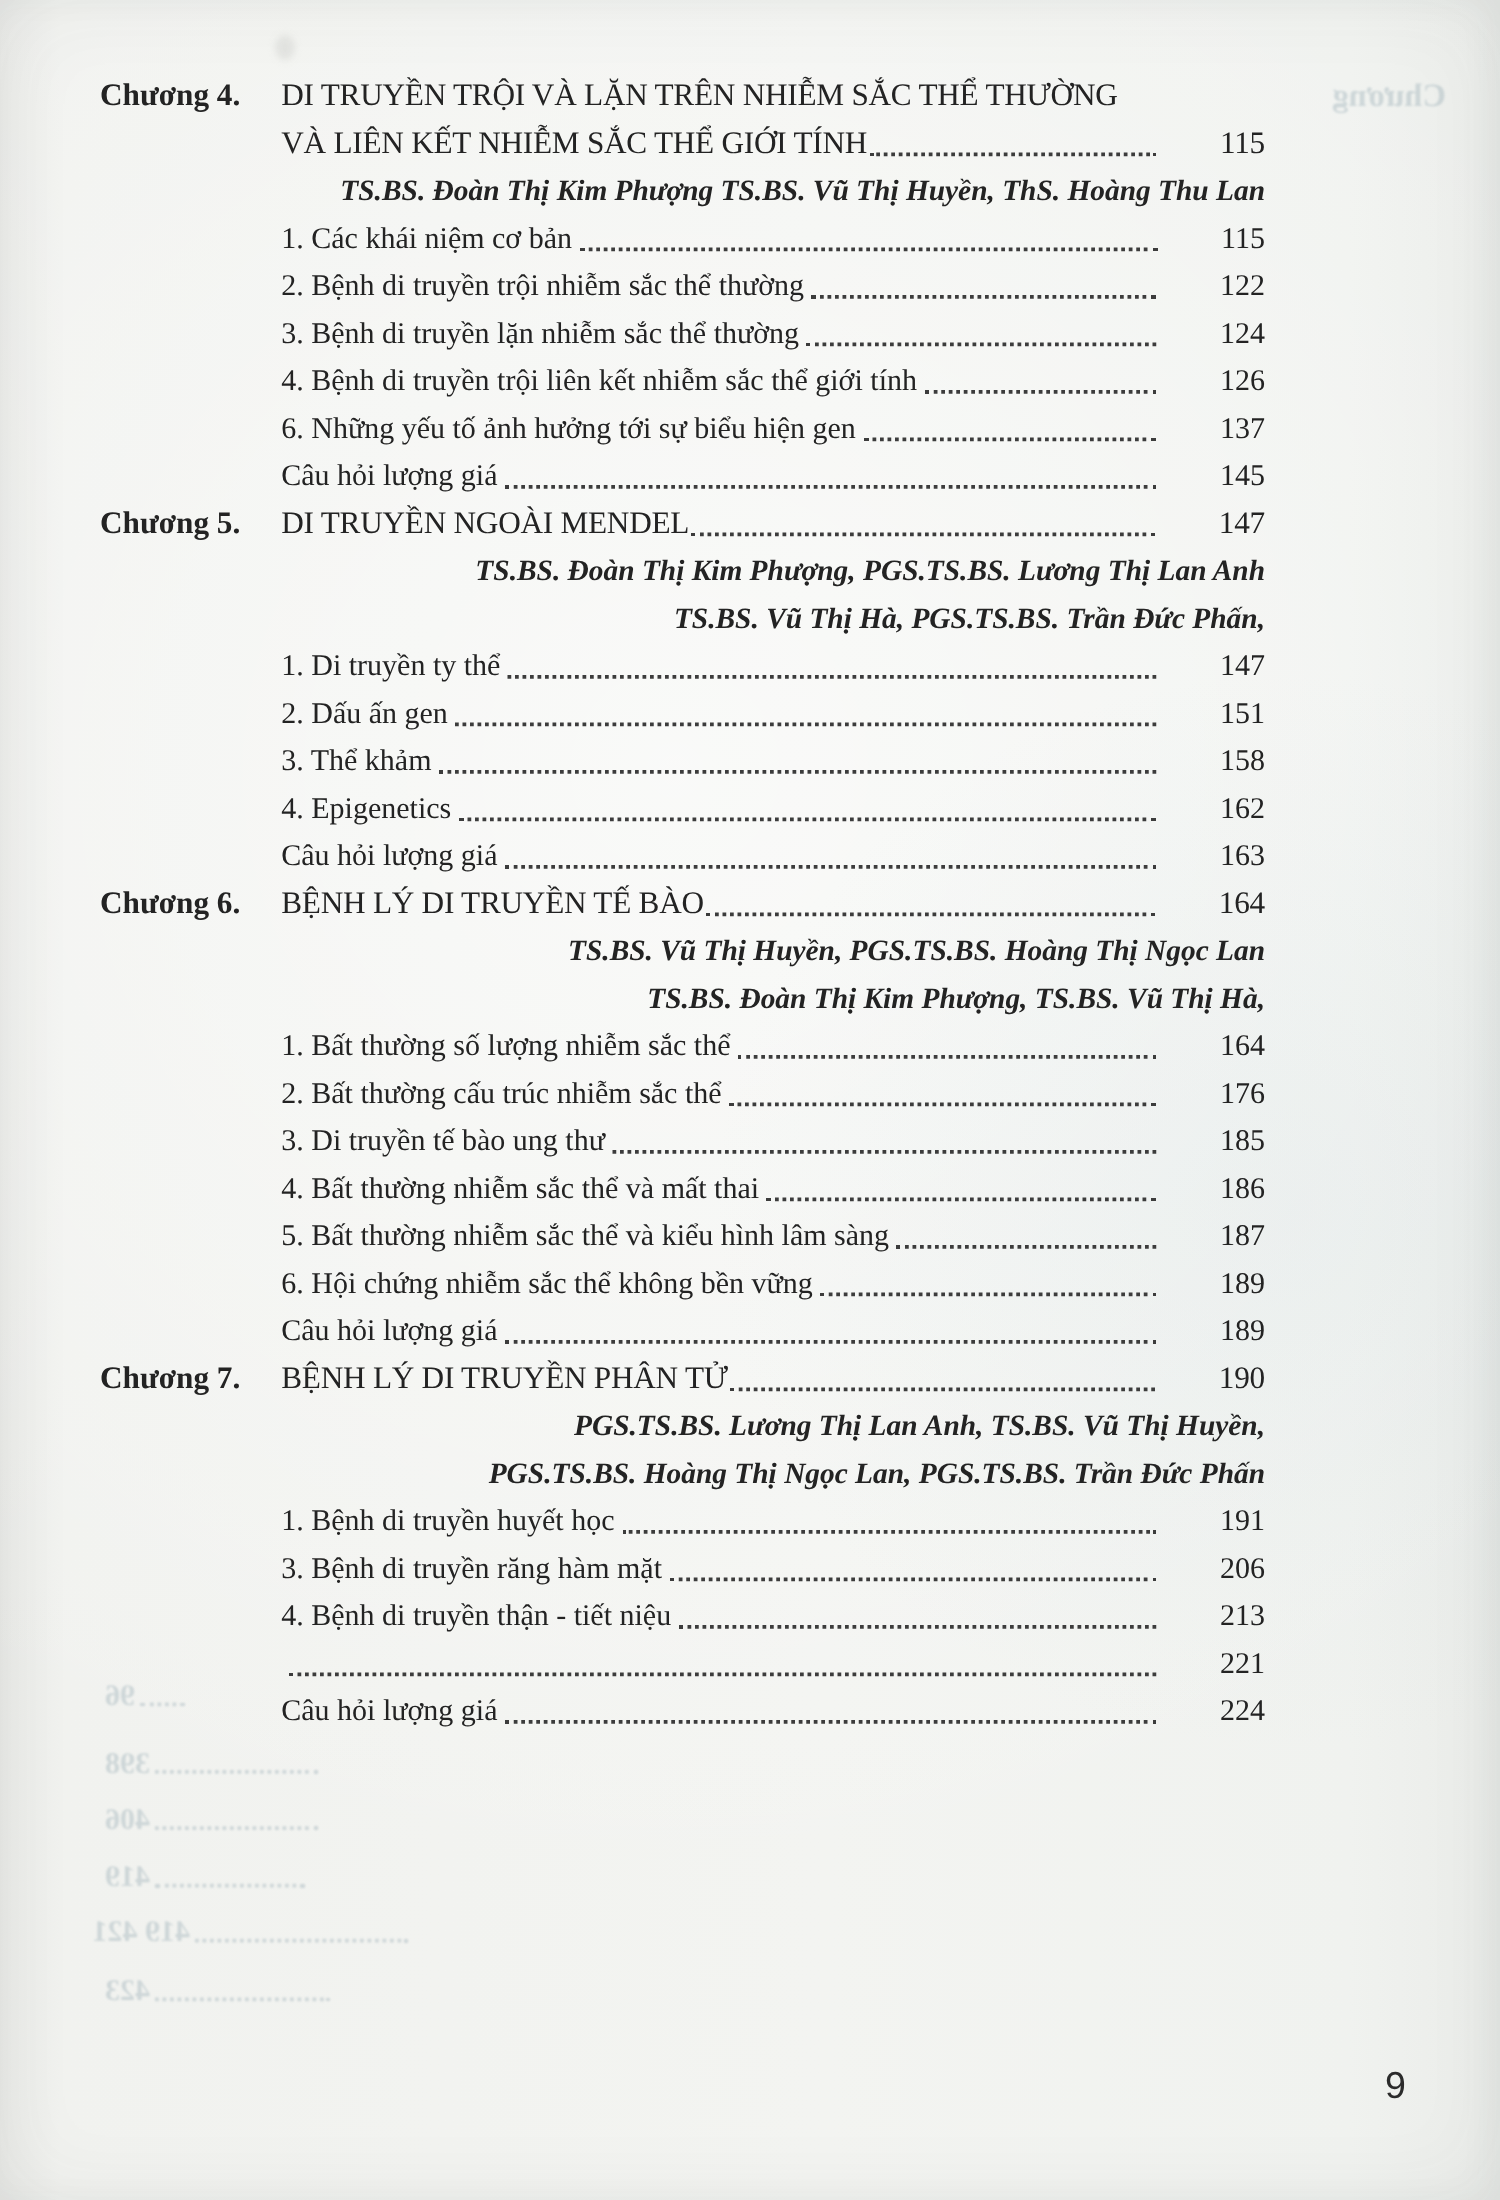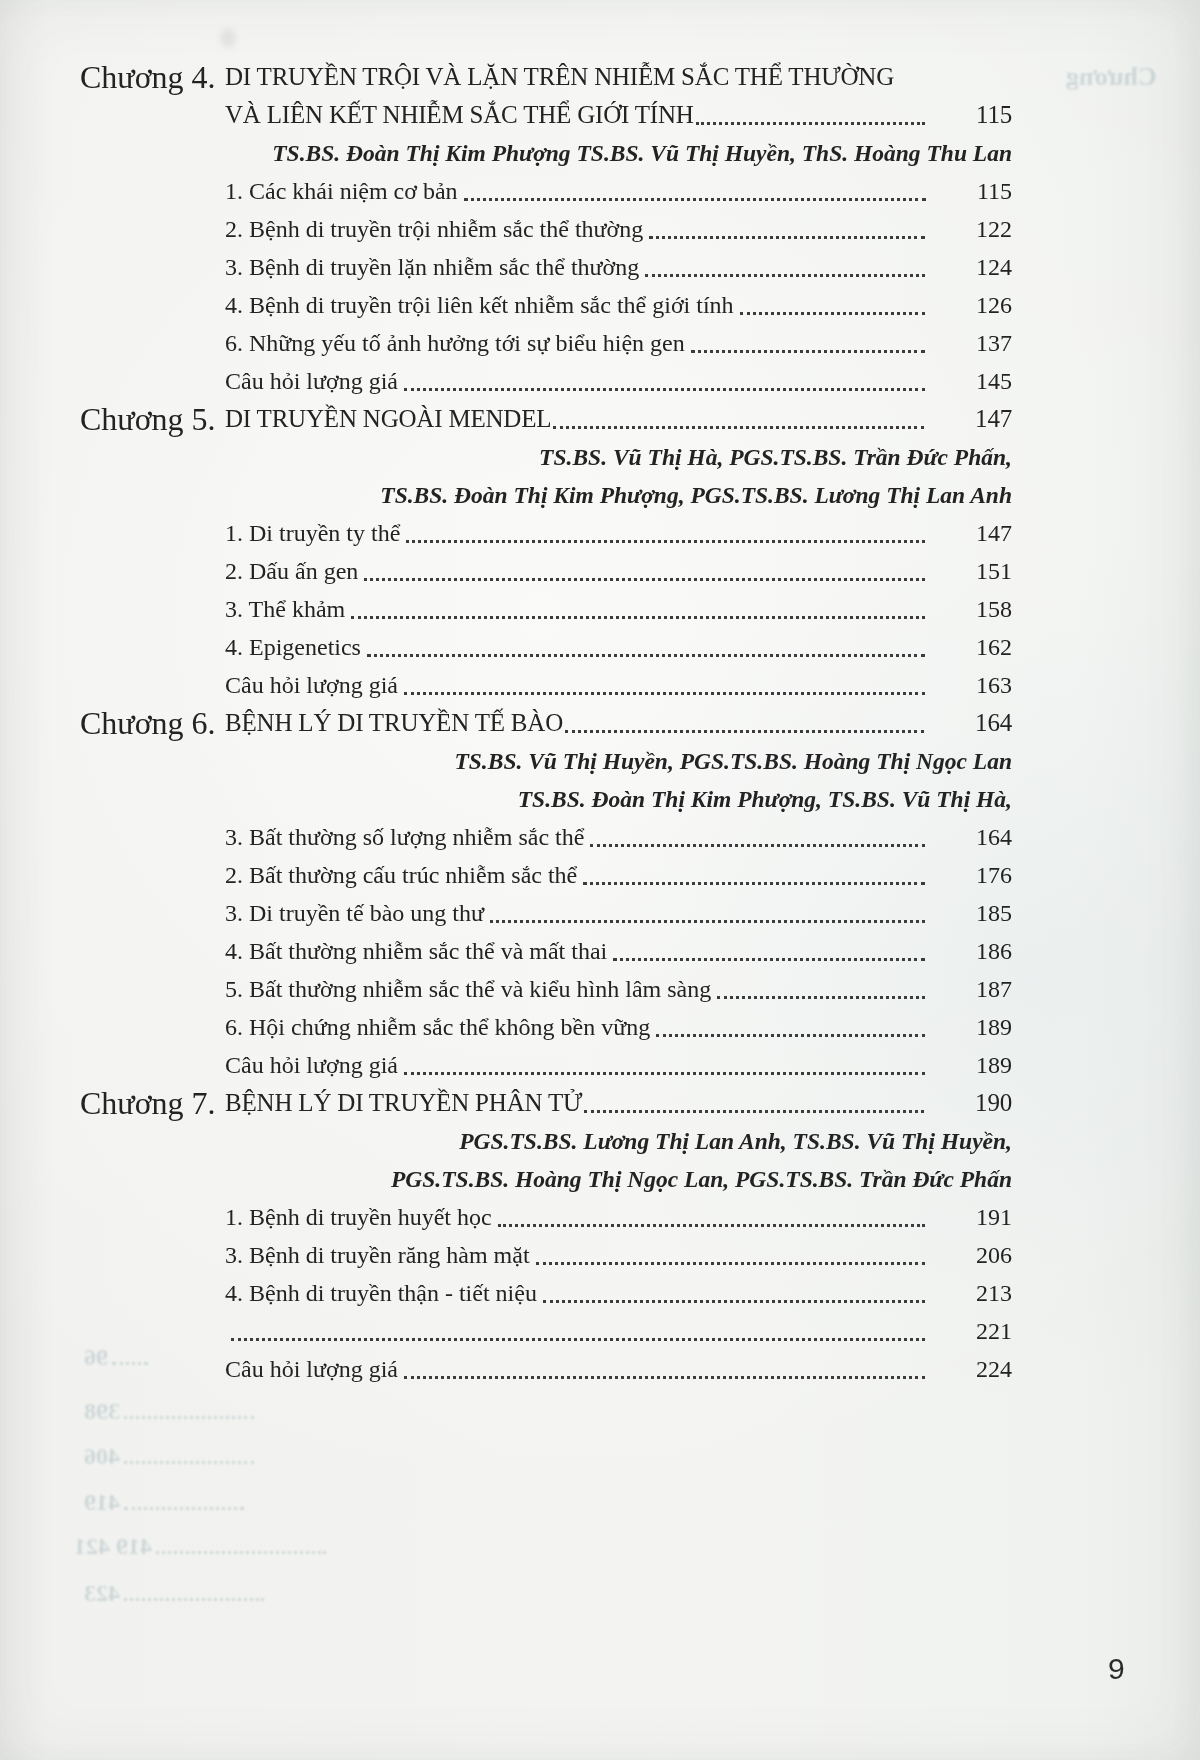--- a/index.html
+++ b/index.html
@@ -7,21 +7,21 @@
        font-family:"Liberation Serif","DejaVu Serif",serif;}
   .scan-page{position:relative;width:1200px;height:1760px;color:#232323;
     background:
       radial-gradient(55% 35% at 86% 55%, rgba(205,219,224,0.20), rgba(205,219,224,0) 70%),
       radial-gradient(120% 80% at 45% 35%, rgba(255,255,255,0.55), rgba(255,255,255,0) 65%),
       linear-gradient(90deg,#e9eae7 0%,#f1f2ef 4%,#f3f4f1 55%,#f0f2ef 90%,#eaece9 100%);
     box-shadow:inset 0 0 70px rgba(60,70,70,0.06), inset -10px 0 26px rgba(60,70,70,0.04);
   }
   .toc{position:absolute;left:80px;top:58px;width:932px;}
   .ch-row{display:flex;align-items:flex-start;}
-  .ch-label{width:145px;flex:0 0 145px;font-weight:normal;font-size:32px;line-height:38px;white-space:nowrap;}
+  .ch-label{width:145px;flex:0 0 145px;font-weight:bold;font-size:25px;line-height:38px;white-space:nowrap;}
   .ch-body{flex:1 1 auto;min-width:0;text-align:right;}
   .trow{display:flex;height:38px;line-height:38px;font-size:25px;letter-spacing:-0.2px;white-space:nowrap;}
   .arow{height:38px;line-height:38px;font-weight:bold;font-style:italic;font-size:23.5px;white-space:nowrap;}
   .irow{display:flex;height:38px;line-height:38px;font-size:24px;white-space:nowrap;}
   .leader{flex:1 1 auto;min-width:12px;border-bottom:3px dotted #3c3c3c;
           align-self:flex-end;margin:0 5px 9px 6px;}
   .trow .leader{margin-left:2px;}
   .pg{white-space:nowrap;font-size:24px;align-self:flex-end;margin-left:46px;}
   .trow .pg{font-size:25px;}
   .folio{position:absolute;left:1108px;top:1652px;font-size:30px;color:#2b2b2b;
@@ -115,22 +115,22 @@
         </div>
       </div>
       <div class="ch-row">
         <div class="ch-label">Chương 5.</div>
         <div class="ch-body">
           <div class="trow">
             <span class="ttext">DI TRUYỀN NGOÀI MENDEL</span>
             <span class="leader"></span>
             <span class="pg">147</span>
           </div>
+          <div class="arow">TS.BS. Đoàn Thị Kim Phượng, PGS.TS.BS. Lương Thị Lan Anh</div>
           <div class="arow">TS.BS. Vũ Thị Hà, PGS.TS.BS. Trần Đức Phấn,</div>
-          <div class="arow">TS.BS. Đoàn Thị Kim Phượng, PGS.TS.BS. Lương Thị Lan Anh</div>
           <div class="irow">
             <span class="itext">1. Di truyền ty thể</span>
             <span class="leader"></span>
             <span class="pg">147</span>
           </div>
           <div class="irow">
             <span class="itext">2. Dấu ấn gen</span>
             <span class="leader"></span>
             <span class="pg">151</span>
           </div>
@@ -155,21 +155,21 @@
         <div class="ch-label">Chương 6.</div>
         <div class="ch-body">
           <div class="trow">
             <span class="ttext">BỆNH LÝ DI TRUYỀN TẾ BÀO</span>
             <span class="leader"></span>
             <span class="pg">164</span>
           </div>
           <div class="arow">TS.BS. Vũ Thị Huyền, PGS.TS.BS. Hoàng Thị Ngọc Lan</div>
           <div class="arow">TS.BS. Đoàn Thị Kim Phượng, TS.BS. Vũ Thị Hà,</div>
           <div class="irow">
-            <span class="itext">3. Bất thường số lượng nhiễm sắc thể</span>
+            <span class="itext">1. Bất thường số lượng nhiễm sắc thể</span>
             <span class="leader"></span>
             <span class="pg">164</span>
           </div>
           <div class="irow">
             <span class="itext">2. Bất thường cấu trúc nhiễm sắc thể</span>
             <span class="leader"></span>
             <span class="pg">176</span>
           </div>
           <div class="irow">
             <span class="itext">3. Di truyền tế bào ung thư</span>

